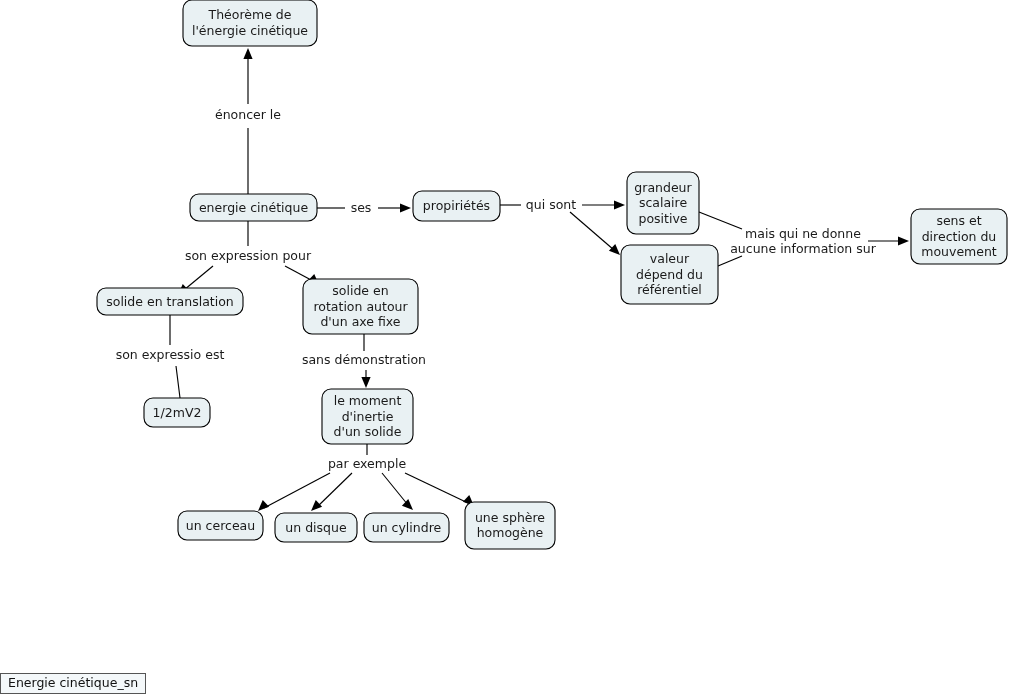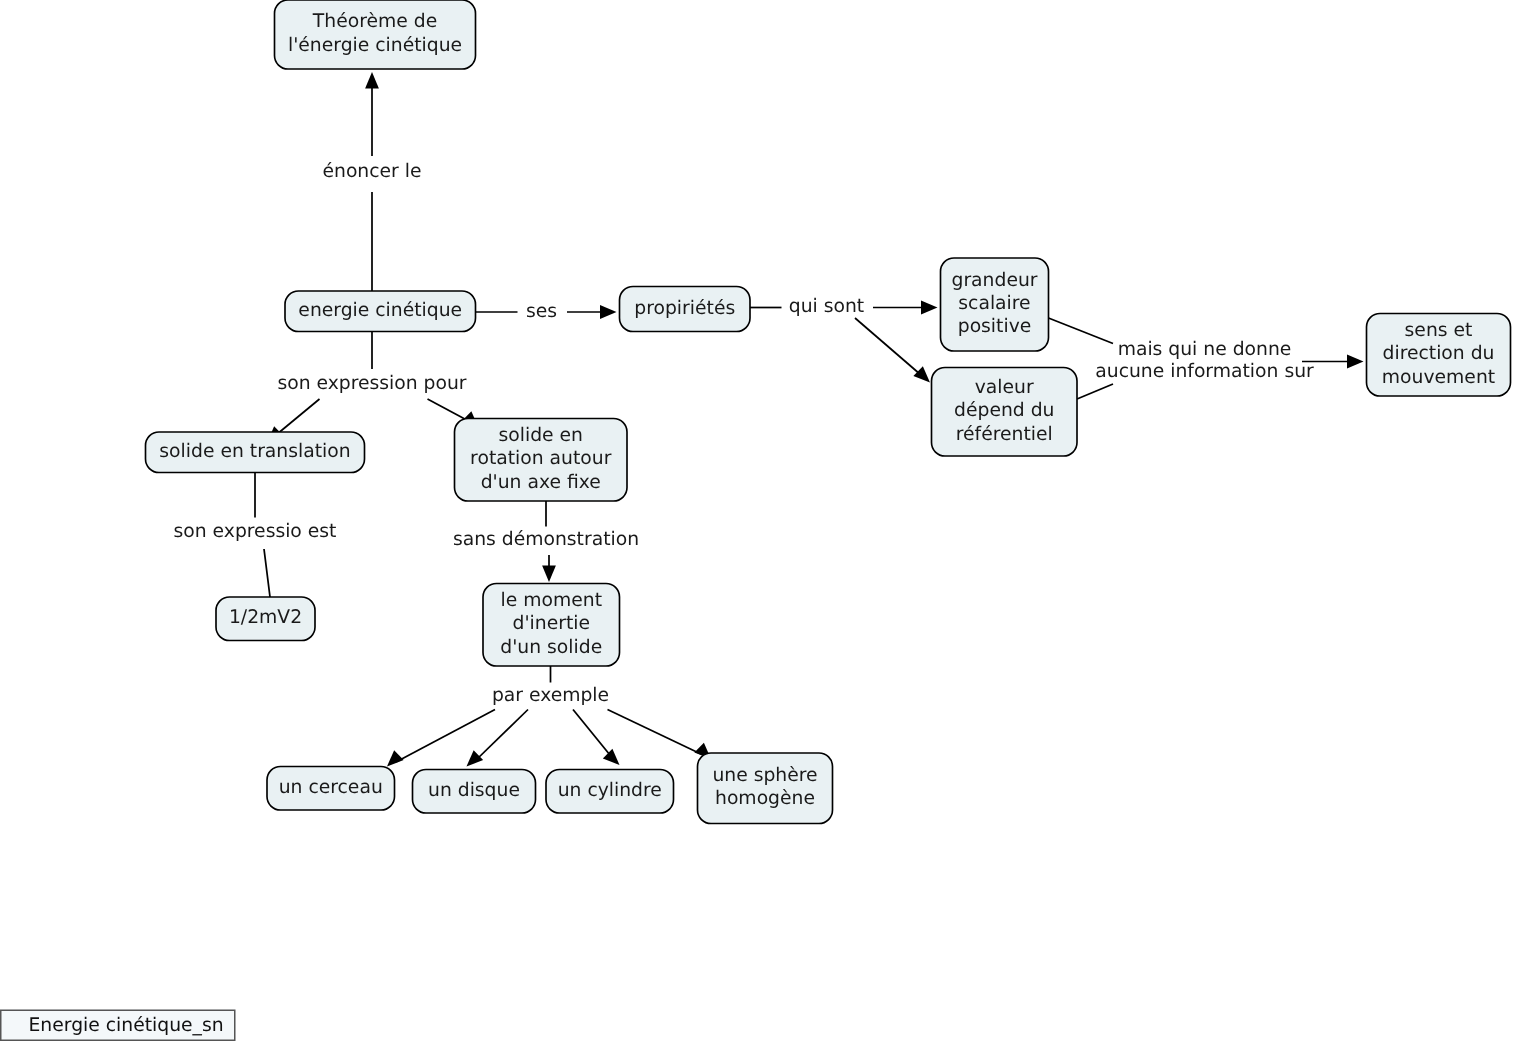--- a/index.html
+++ b/index.html
@@ -18,21 +18,21 @@
   }
   .link-line{stroke:#000000;stroke-width:1.15;fill:none;}
   .link-label{
     font-family:"DejaVu Sans","Liberation Sans",sans-serif;
     font-size:12.5px;fill:#1a1a1a;text-anchor:middle;
     dominant-baseline:middle;
   }
   .status-box{
     position:absolute;left:0;top:673px;
     border:1px solid #555;background:#f4f8fa;
-    padding:2px 7px 3px 18px;
+    padding:2px 7px 3px 7px;
     font-family:"DejaVu Sans","Liberation Sans",sans-serif;
     font-size:12.5px;color:#111;white-space:nowrap;
     line-height:1.15;
   }
 </style>
 </head>
 <body>
 
 <svg id="canvas" xmlns="http://www.w3.org/2000/svg" viewBox="0 0 1009 698">
   <g id="links-layer">

